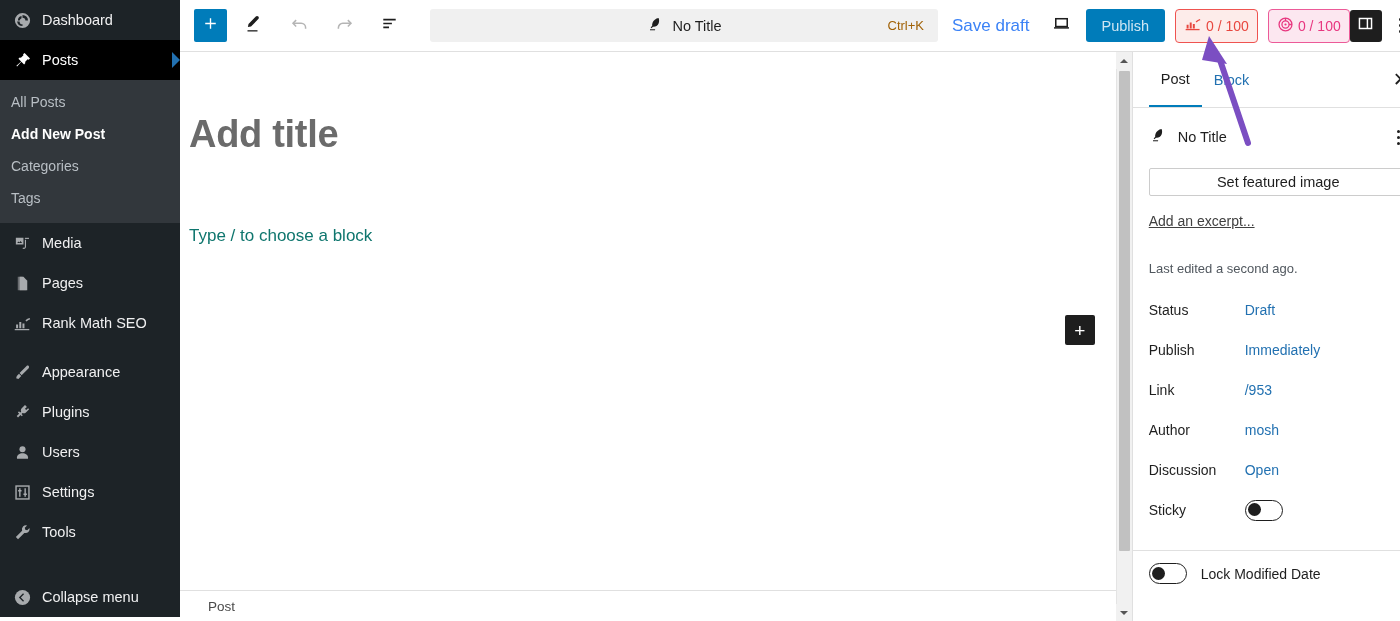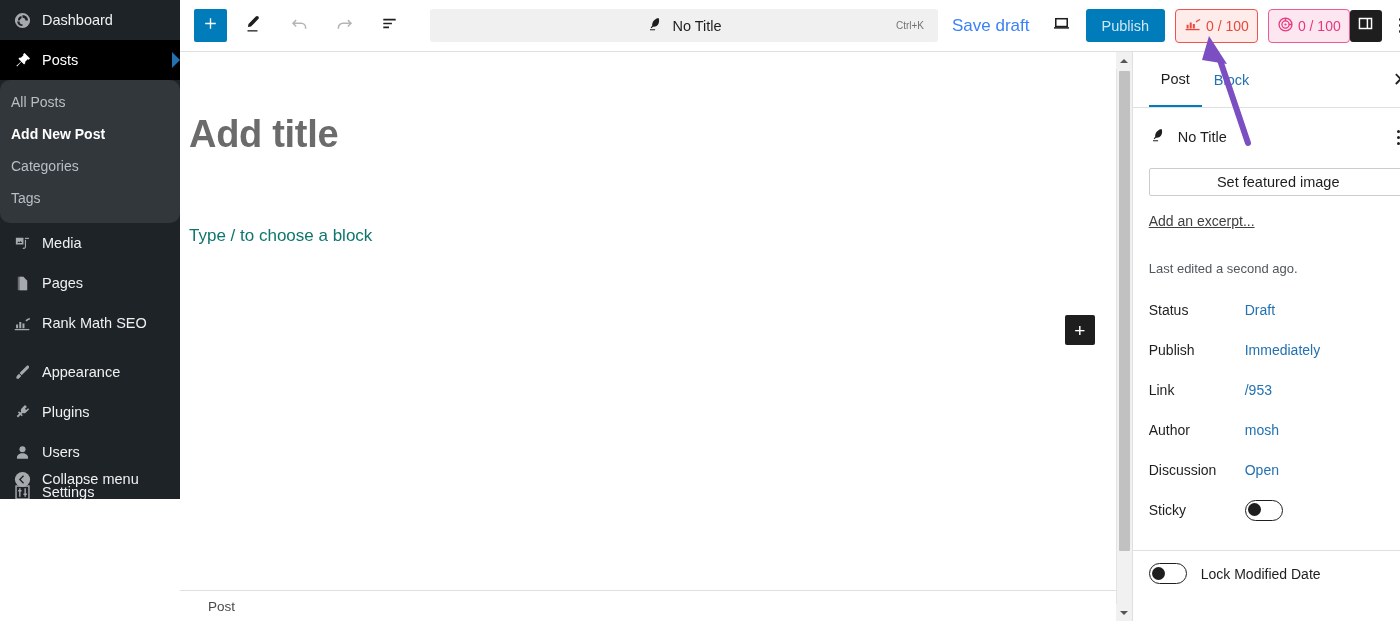--- a/index.html
+++ b/index.html
@@ -6,21 +6,21 @@
   html, body {
     width: 1400px; height: 621px;
     font-family: "Liberation Sans", sans-serif;
     background: #fff;
     overflow: hidden;
   }
   .app { position: relative; width: 1400px; height: 621px; display: flex; }
 
   
   .sidebar {
-    width: 180px; height: 499px;
+    width: 180px; height: 617px;
     background: #1d2327;
     color: #f0f0f1;
     flex: 0 0 180px;
     position: relative;
     overflow: hidden;
   }
   .menu-item {
     display: flex; align-items: center;
     height: 40px; padding: 0 11px;
     font-size: 14.5px; color: #f0f0f1;
@@ -32,21 +32,21 @@
     flex: 0 0 22px;
   }
   .menu-item .mi-ico svg { display: block; }
   .menu-item.active { background: #000000; color: #fff; font-weight: 400; }
   .menu-item.active::after {
     content: ""; position: absolute; right: -8px; top: 50%;
     margin-top: -8px; border: 8px solid transparent;
     border-left-color: #2271b1;
   }
   .menu-gap { height: 9px; }
-  .submenu { background: #32373c; padding: 6px 0 9px 0; border-radius: 10px; }
+  .submenu { background: #32373c; padding: 6px 0 9px 0; }
   .submenu-item {
     font-size: 14px; color: #b9bfc5;
     padding: 6px 0 6px 11px; cursor: pointer; line-height: 20px;
   }
   .submenu-item.current { color: #fff; font-weight: bold; }
   .collapse-row { position: absolute; bottom: 0; left: 0; width: 180px; }
 
   
   .main { flex: 1 1 auto; position: relative; height: 621px; background: #fff; }
 
@@ -71,21 +71,21 @@
     flex: 0 0 508px; margin-left: 23px;
     height: 33px; background: #f0f0f0; border-radius: 3px;
     display: flex; align-items: center; position: relative; cursor: pointer;
   }
   .cmdbar .cb-center {
     position: absolute; left: 0; right: 0;
     display: flex; align-items: center; justify-content: center; gap: 9px;
     font-size: 14.5px; color: #1e1e1e;
   }
   .cmdbar .cb-short {
-    position: absolute; right: 14px; font-size: 10px; color: #737373;
+    position: absolute; right: 14px; font-size: 13px; color: #a16207;
   }
 
   .toolbar-right {
     margin-left: auto; display: flex; align-items: center; gap: 0;
   }
   .save-draft {
     font-size: 17px; color: #3b82f6; cursor: pointer;
     padding: 0 14px; white-space: nowrap;
   }
   .publish-btn {

